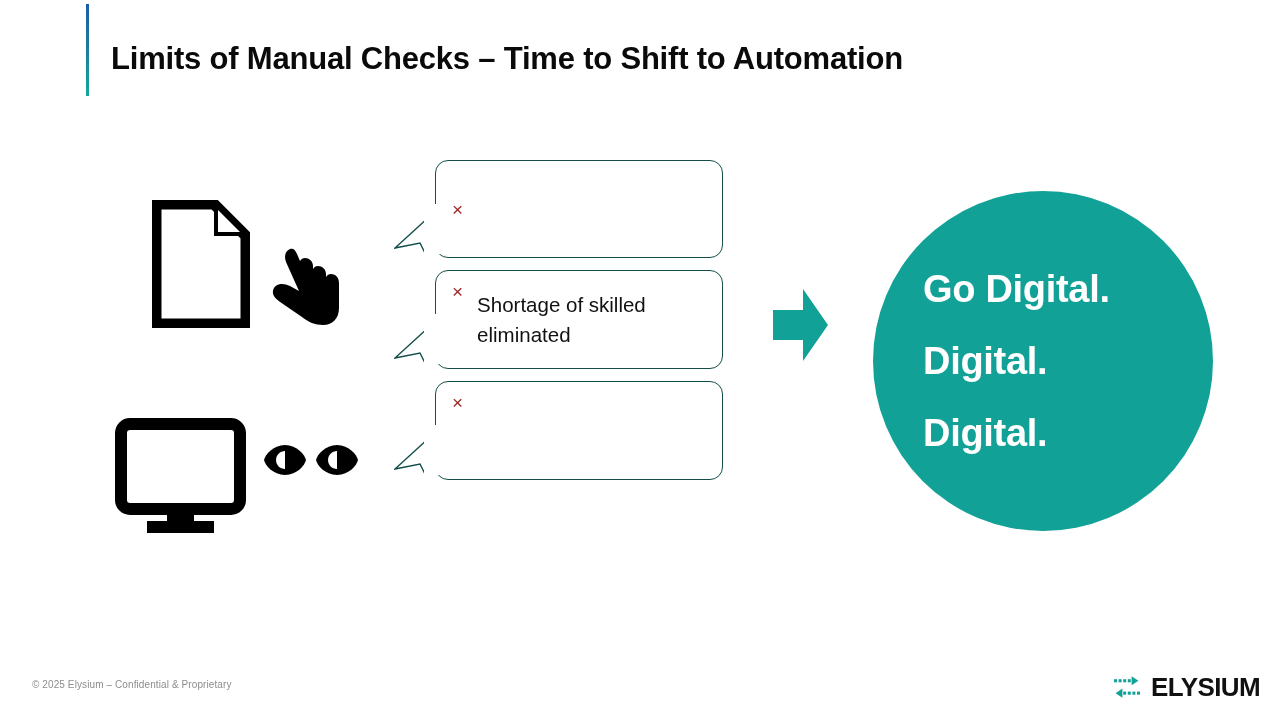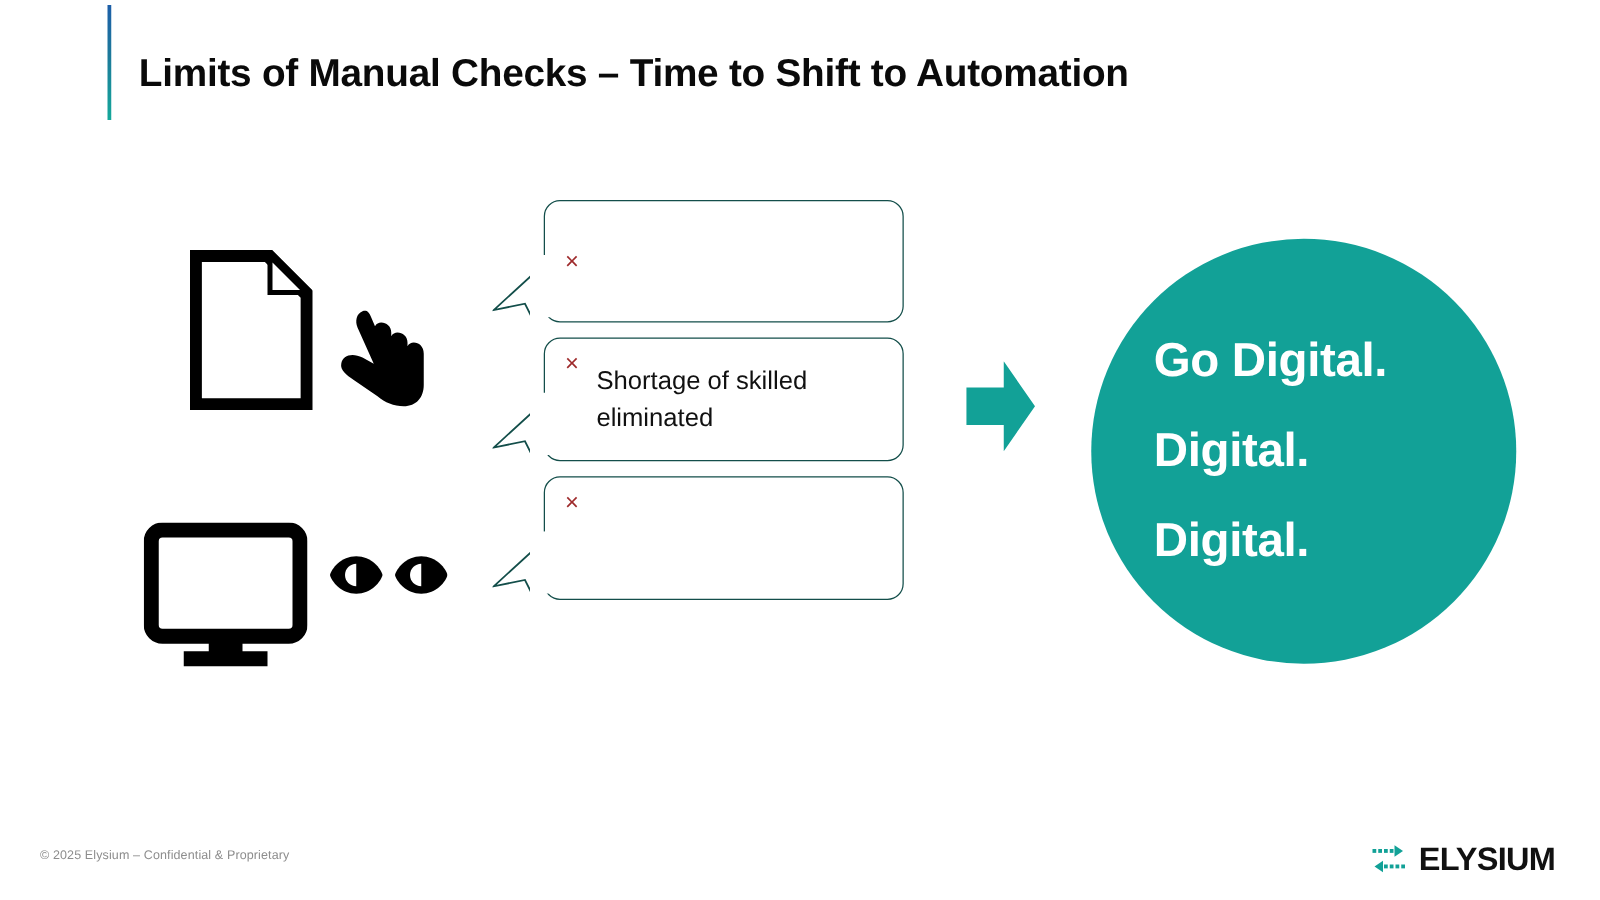--- a/index.html
+++ b/index.html
@@ -158,21 +158,21 @@
   .footer-copyright {
     position: absolute;
     left: 32px;
     top: 679px;
     font-size: 10px;
     color: #8d8d8d;
     letter-spacing: 0.1px;
   }
   .footer-logo {
     position: absolute;
-    right: 36px;
+    right: 20px;
     top: 668px;
     height: 38px;
     display: flex;
     align-items: center;
     gap: 9px;
   }
   .footer-logo-mark {
     width: 30px;
     height: 30px;
     flex: 0 0 auto;

